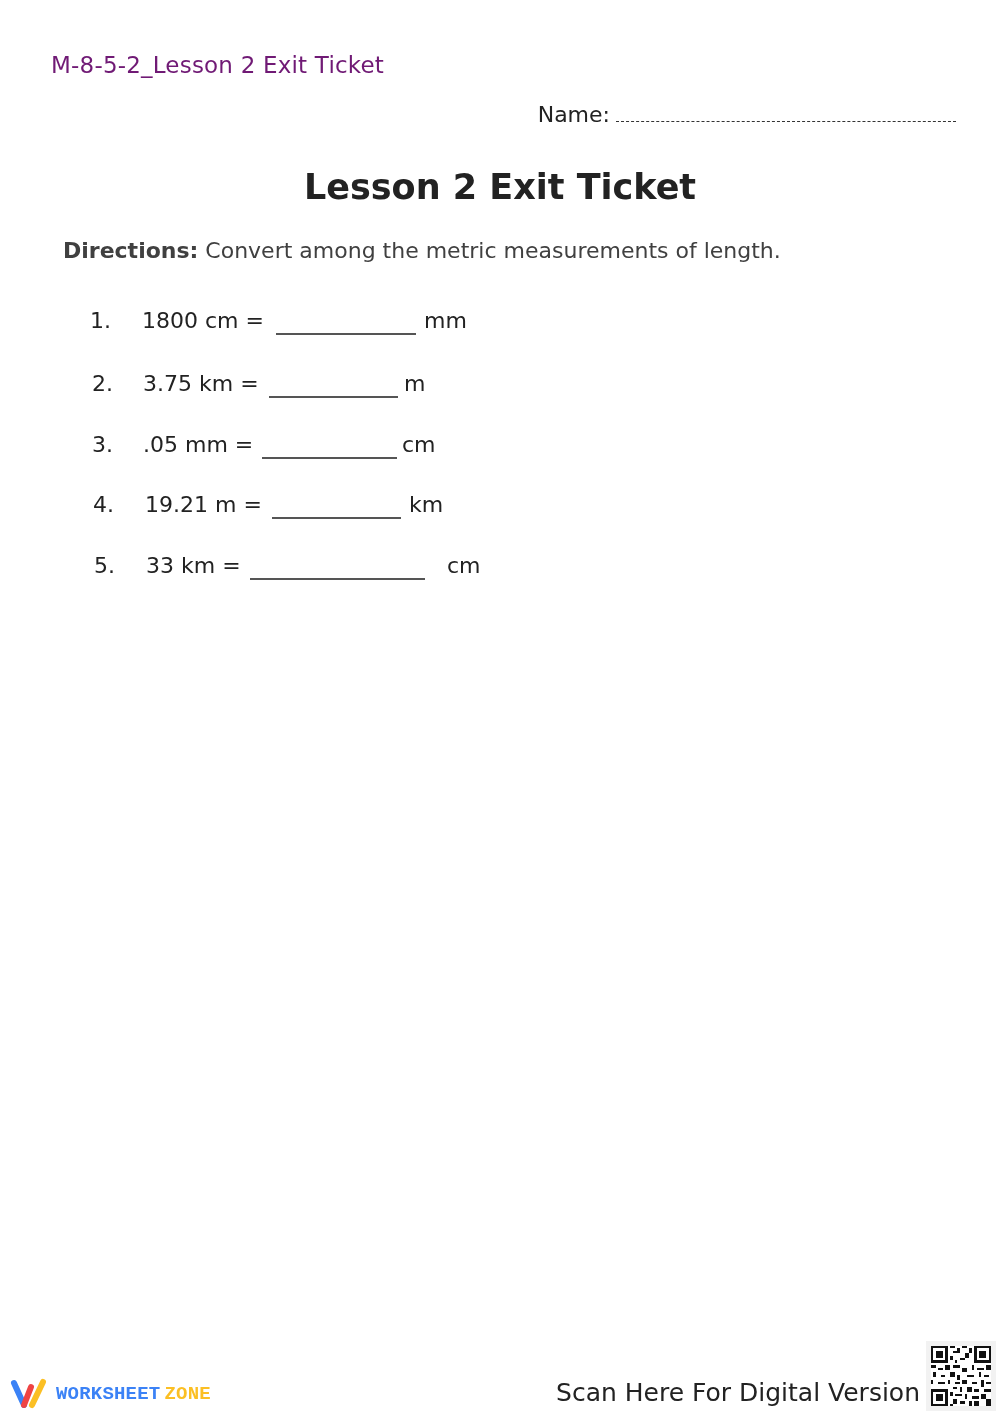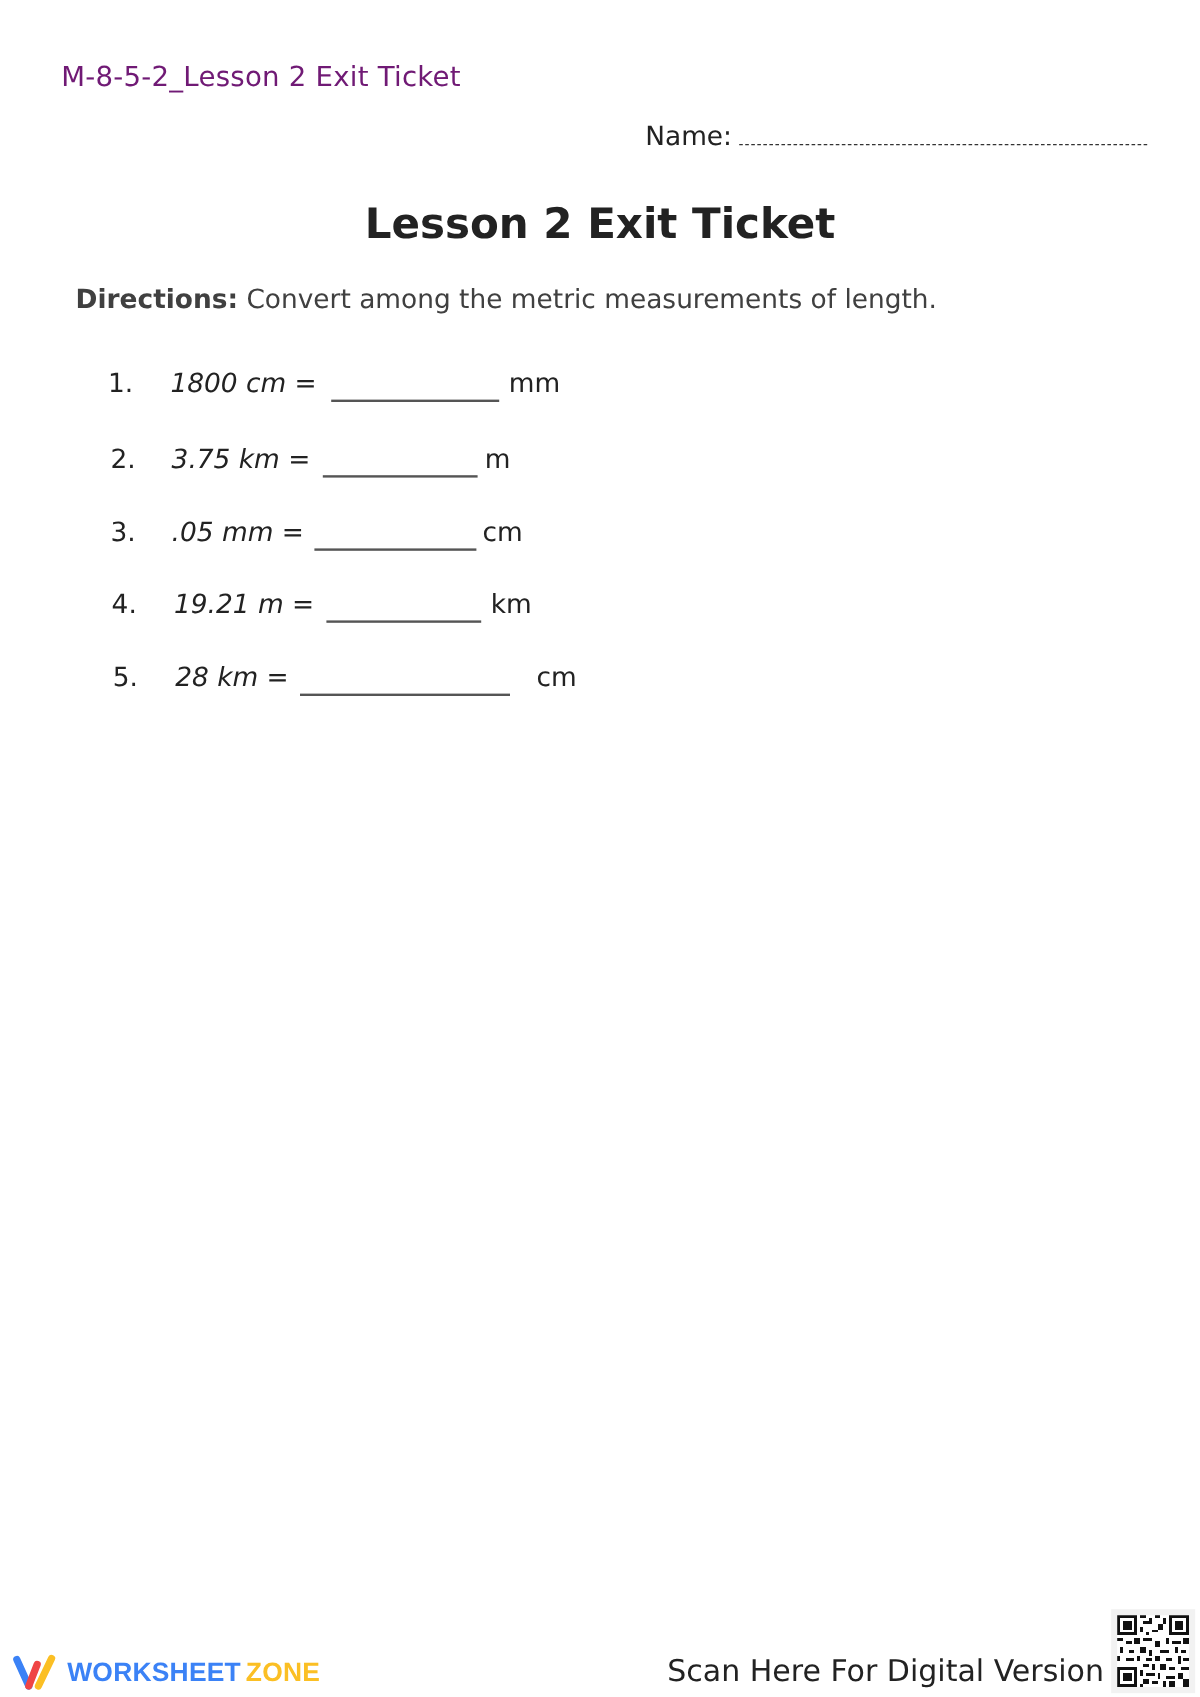--- a/index.html
+++ b/index.html
@@ -72,21 +72,20 @@
       white-space: nowrap;
     }
     .problem .num {
       position: absolute;
       left: 0;
       top: 0;
     }
     .problem .expr {
       position: absolute;
       top: 0;
-      font-style: italic;
     }
     .problem .answer-line {
       position: absolute;
       top: 25px;
       height: 0;
       border-bottom: 2px solid #555;
     }
     .problem .unit {
       position: absolute;
       top: 0;
@@ -94,23 +93,23 @@
     .footer-logo {
       position: absolute;
       left: 10px;
       top: 1374px;
       height: 40px;
       display: flex;
       align-items: center;
     }
     .footer-logo svg { display: block; }
     .logo-text {
-      font-family: Liberation Sans, sans-serif;
+      font-family: Liberation Mono, monospace;
       font-weight: bold;
-      font-size: 22px;
+      font-size: 19px;
       margin-left: 6px;
       letter-spacing: 0.2px;
     }
     .logo-text .w1 { color: #3b82f6; }
     .logo-text .w2 { color: #fbbf24; margin-left: 4px; }
     .scan-text {
       position: absolute;
       right: 80px;
       top: 1378px;
       font-size: 25px;
@@ -164,21 +163,21 @@
     <span class="unit" style="left:312px;">cm</span>
   </div>
   <div class="problem" style="top:184px;">
     <span class="num" style="left:3px;">4.</span>
     <span class="expr" style="left:55px;">19.21 m =</span>
     <span class="answer-line" style="left:182px; width:129px;"></span>
     <span class="unit" style="left:319px;">km</span>
   </div>
   <div class="problem" style="top:245px;">
     <span class="num" style="left:4px;">5.</span>
-    <span class="expr" style="left:56px;">28 km =</span>
+    <span class="expr" style="left:56px;">33 km =</span>
     <span class="answer-line" style="left:160px; width:175px;"></span>
     <span class="unit" style="left:357px;">cm</span>
   </div>
 </div>
 
 <div class="footer-logo">
   <svg width="40" height="34" viewBox="0 0 40 34">
     <line x1="4" y1="6" x2="14" y2="28" stroke="#3b82f6" stroke-width="6" stroke-linecap="round"></line>
     <line x1="14" y1="28" x2="21" y2="10" stroke="#ef4444" stroke-width="6" stroke-linecap="round"></line>
     <line x1="22" y1="28" x2="33" y2="5" stroke="#fbbf24" stroke-width="6" stroke-linecap="round"></line>

